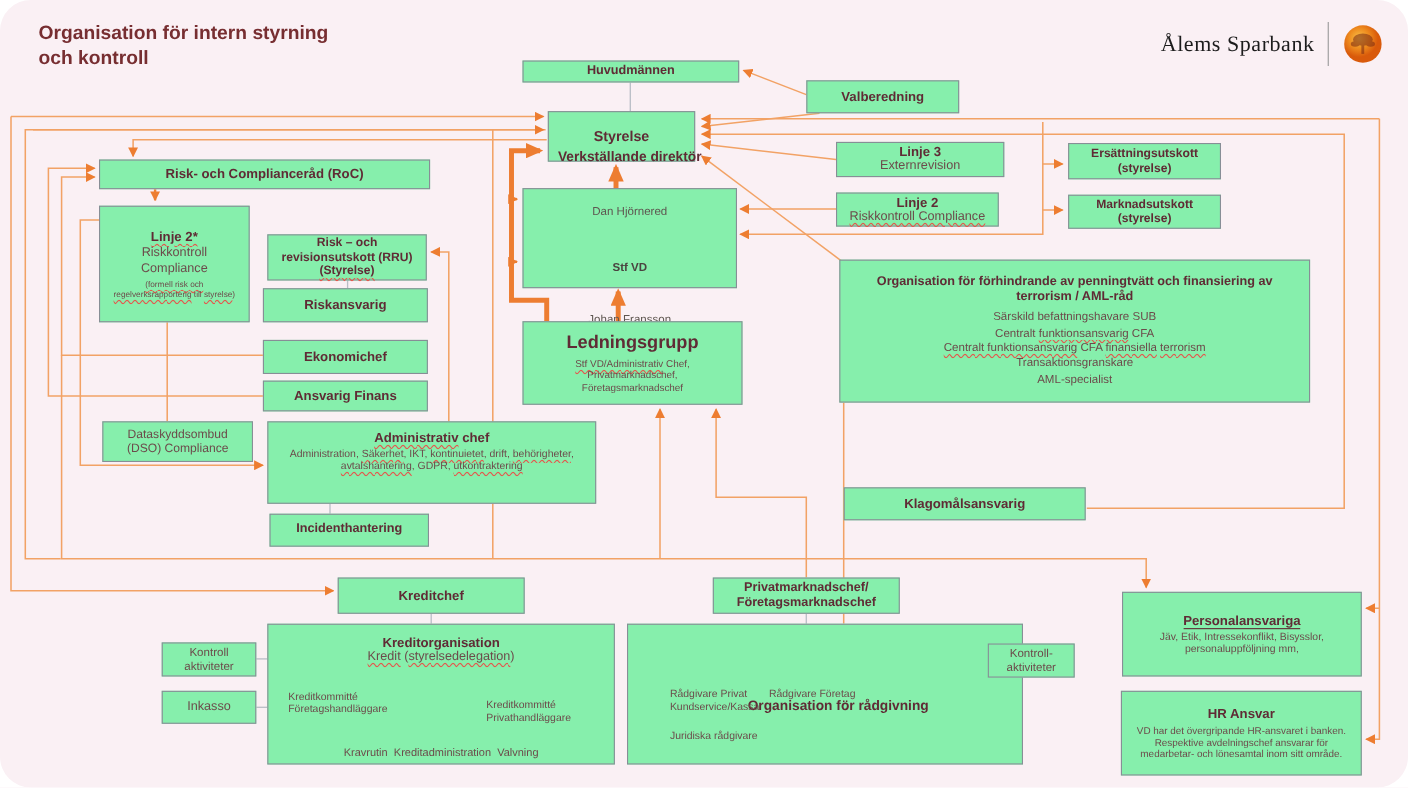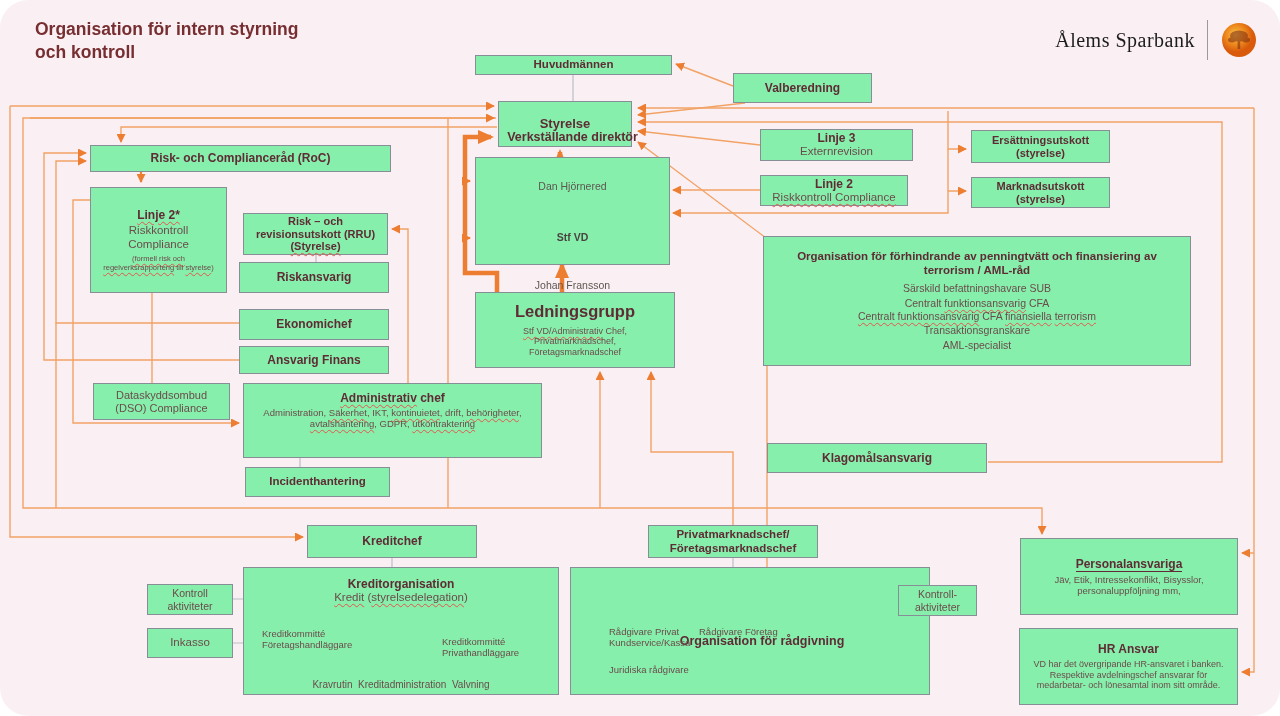--- a/index.html
+++ b/index.html
@@ -157,21 +157,21 @@
 
   <div class="box" style="left:971px;top:177px;width:139px;height:31px;font-size:11px;">
     <span class="bt">Marknadsutskott</span>
     <span class="bt">(styrelse)</span>
   </div>
 
   <div class="box" style="left:90px;top:145px;width:301px;height:27px;font-size:12px;">
     <span class="bt">Risk- och Complianceråd (RoC)</span>
   </div>
 
-  <div class="box" style="left:475px;top:157px;width:195px;height:108px;font-size:12.5px;line-height:1.25;gap:35px;">
+  <div class="box" style="left:475px;top:171px;width:195px;height:91px;font-size:12.5px;line-height:1.25;gap:35px;">
     <span class="bt">Verkställande direktör</span>
     <span class="gray" style="font-size:10.5px;">Dan Hjörnered</span>
     <span class="bt" style="font-size:10.5px;color:#4A4440;margin-top:3px;">Stf VD</span>
     <span class="gray" style="font-size:10.5px;">Johan Fransson</span>
   </div>
 
   <div class="box" style="left:90px;top:187px;width:137px;height:106px;font-size:11.5px;line-height:1.25;">
     <span class="bt" style="font-size:12px;"><span class="sq">Linje 2*</span></span>
     <span class="body">Riskkontroll</span>
     <span class="body">Compliance</span>

